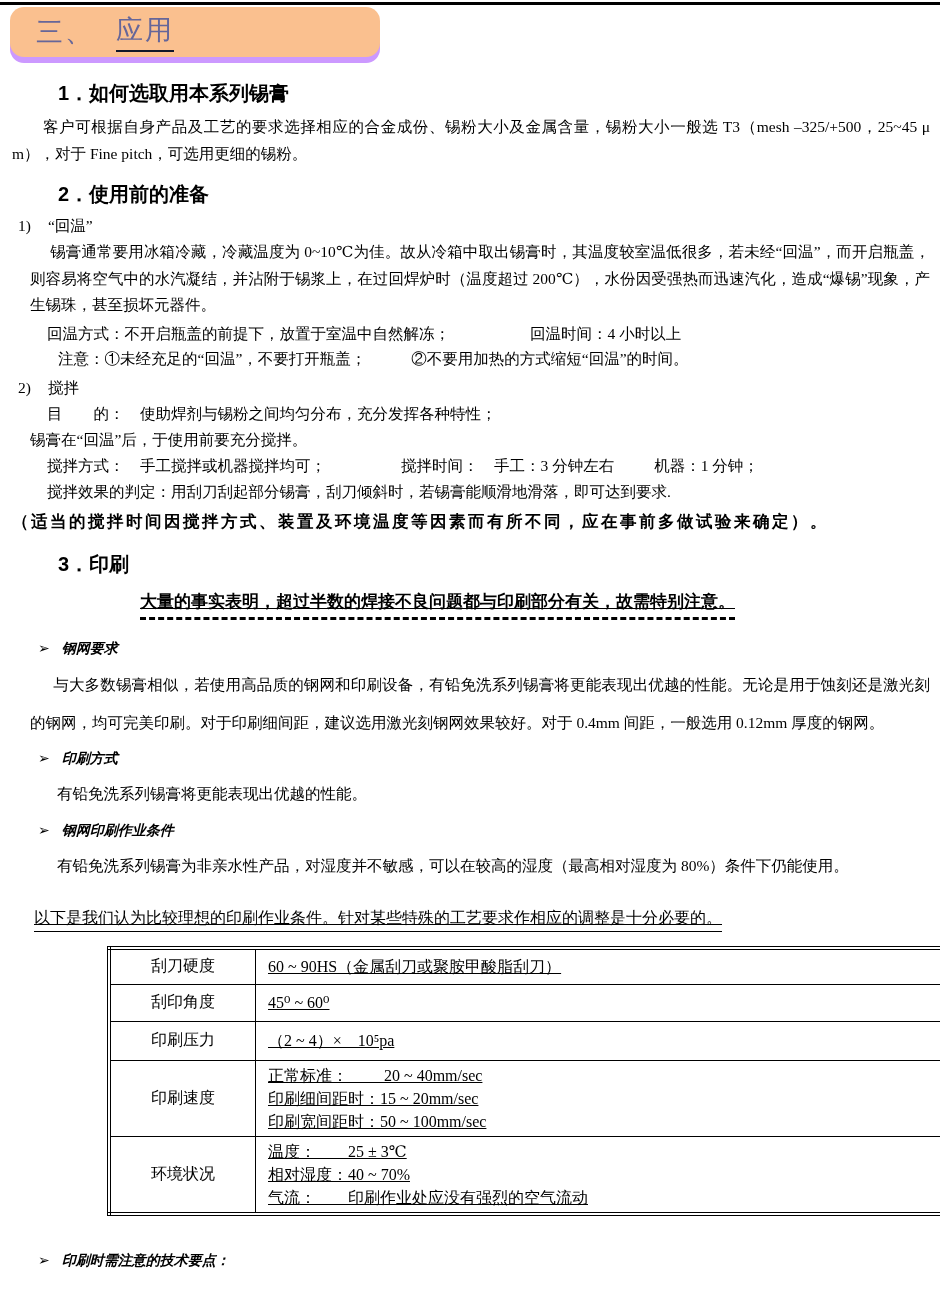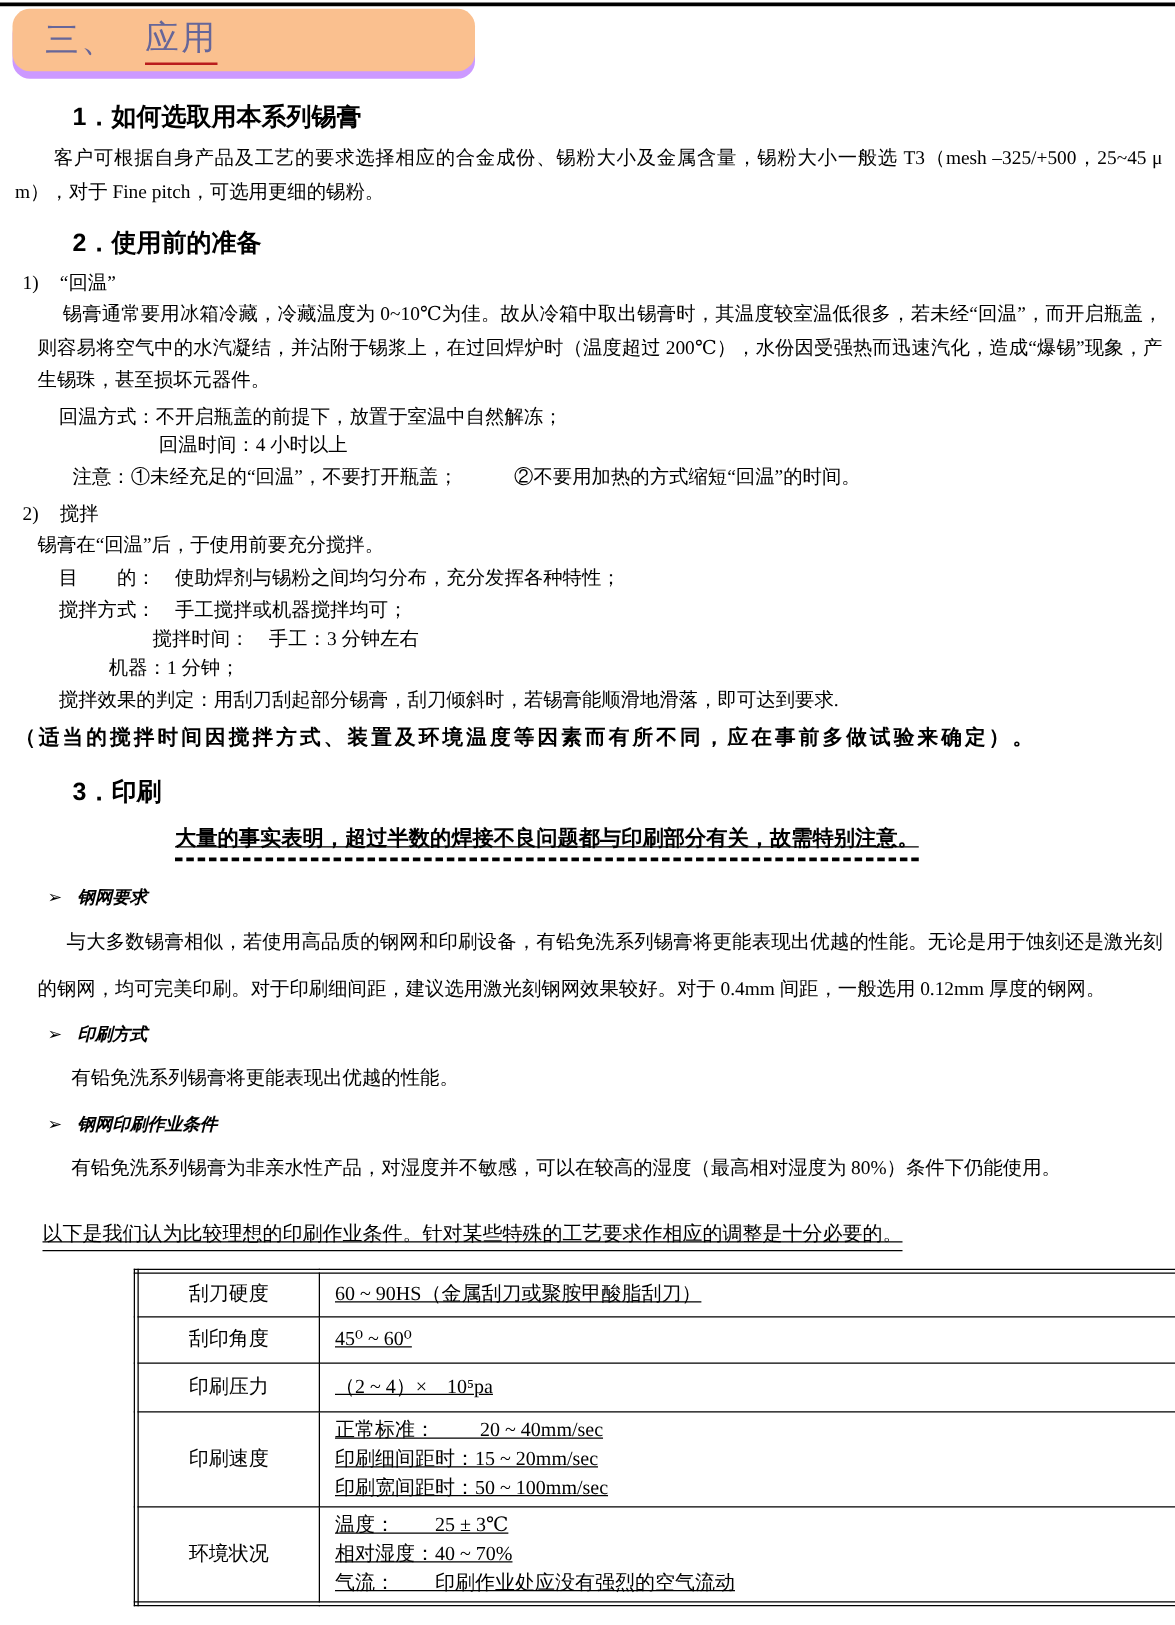--- a/index.html
+++ b/index.html
@@ -11,36 +11,36 @@
   .toprule{position:absolute;top:2px;left:0;width:940px;height:3px;background:#000;}
   
   .banner{
     position:absolute;top:7px;left:10px;width:370px;height:50px;
     background:#FAC08F;border-radius:14px;box-shadow:0 6px 0 #CC99FF;
     display:flex;align-items:center;padding-left:26px;box-sizing:border-box;
     font-family:"Liberation Sans","DejaVu Sans",sans-serif;
     font-size:27px;color:#666699;letter-spacing:2px;
   }
   .banner .num{margin-right:22px;}
-  .banner .ttl{border-bottom:2px solid #b91c1c;padding-bottom:2px;}
+  .banner .ttl{border-bottom:2px solid #0f172a;padding-bottom:2px;}
 
   .content{position:absolute;top:0;left:0;right:0;padding:0 10px 0 12px;}
 
   .h{font-family:"Liberation Sans","DejaVu Sans",sans-serif;font-weight:bold;font-size:20px;}
   .h1{margin-top:80px;padding-left:46px;}
   .h2{margin-top:14px;padding-left:46px;}
   .h3{margin-top:18px;padding-left:46px;}
 
   .para{ text-align:justify; line-height:27px; }
   .p1{margin-top:6px;text-indent:2em;}
 
   .li-row{margin-top:8px;padding-left:6px;}
   .li-num{display:inline-block;width:26px;}
   .ibody{margin:2px 0 0 18px;text-indent:1.3em;line-height:26.5px;text-align:justify;}
-  .sub{margin-left:35px;margin-top:3px;line-height:23px;display:flex;flex-direction:column;}
+  .sub{margin-left:35px;margin-top:3px;line-height:23px;display:flex;}
   .sub2{margin-left:46px;margin-top:2px;line-height:23px;display:flex;}
   .gap80{margin-left:80px;} .gap45{margin-left:45px;} .gap75{margin-left:75px;} .gap40{margin-left:40px;}
 
   .caution{
     margin-top:6px;font-family:"Liberation Sans","DejaVu Sans",sans-serif;
     font-weight:bold;font-size:16.5px;letter-spacing:2.5px;line-height:24px;
   }
 
   .notice-line{margin-top:12px;padding-left:128px;}
   .notice{
@@ -100,25 +100,25 @@
   </div>
   <div class="sub2">
     <span>注意：①未经充足的“回温”，不要打开瓶盖；</span>
     <span class="gap45">②不要用加热的方式缩短“回温”的时间。</span>
   </div>
 
   <div class="li-row">
     <span class="li-num">2)</span>
     <span>搅拌</span>
   </div>
+  <div class="sub">
+    <span>目　　的：　使助焊剂与锡粉之间均匀分布，充分发挥各种特性；</span>
+  </div>
   <div class="sub" style="margin-left:18px;">
     <span>锡膏在“回温”后，于使用前要充分搅拌。</span>
-  </div>
-  <div class="sub">
-    <span>目　　的：　使助焊剂与锡粉之间均匀分布，充分发挥各种特性；</span>
   </div>
   <div class="sub">
     <span>搅拌方式：　手工搅拌或机器搅拌均可；</span>
     <span class="gap75">搅拌时间：　手工：3 分钟左右</span>
     <span class="gap40">机器：1 分钟；</span>
   </div>
   <div class="sub">
     <span>搅拌效果的判定：用刮刀刮起部分锡膏，刮刀倾斜时，若锡膏能顺滑地滑落，即可达到要求.</span>
   </div>
   <div class="caution">（适当的搅拌时间因搅拌方式、装置及环境温度等因素而有所不同，应在事前多做试验来确定）。</div>

